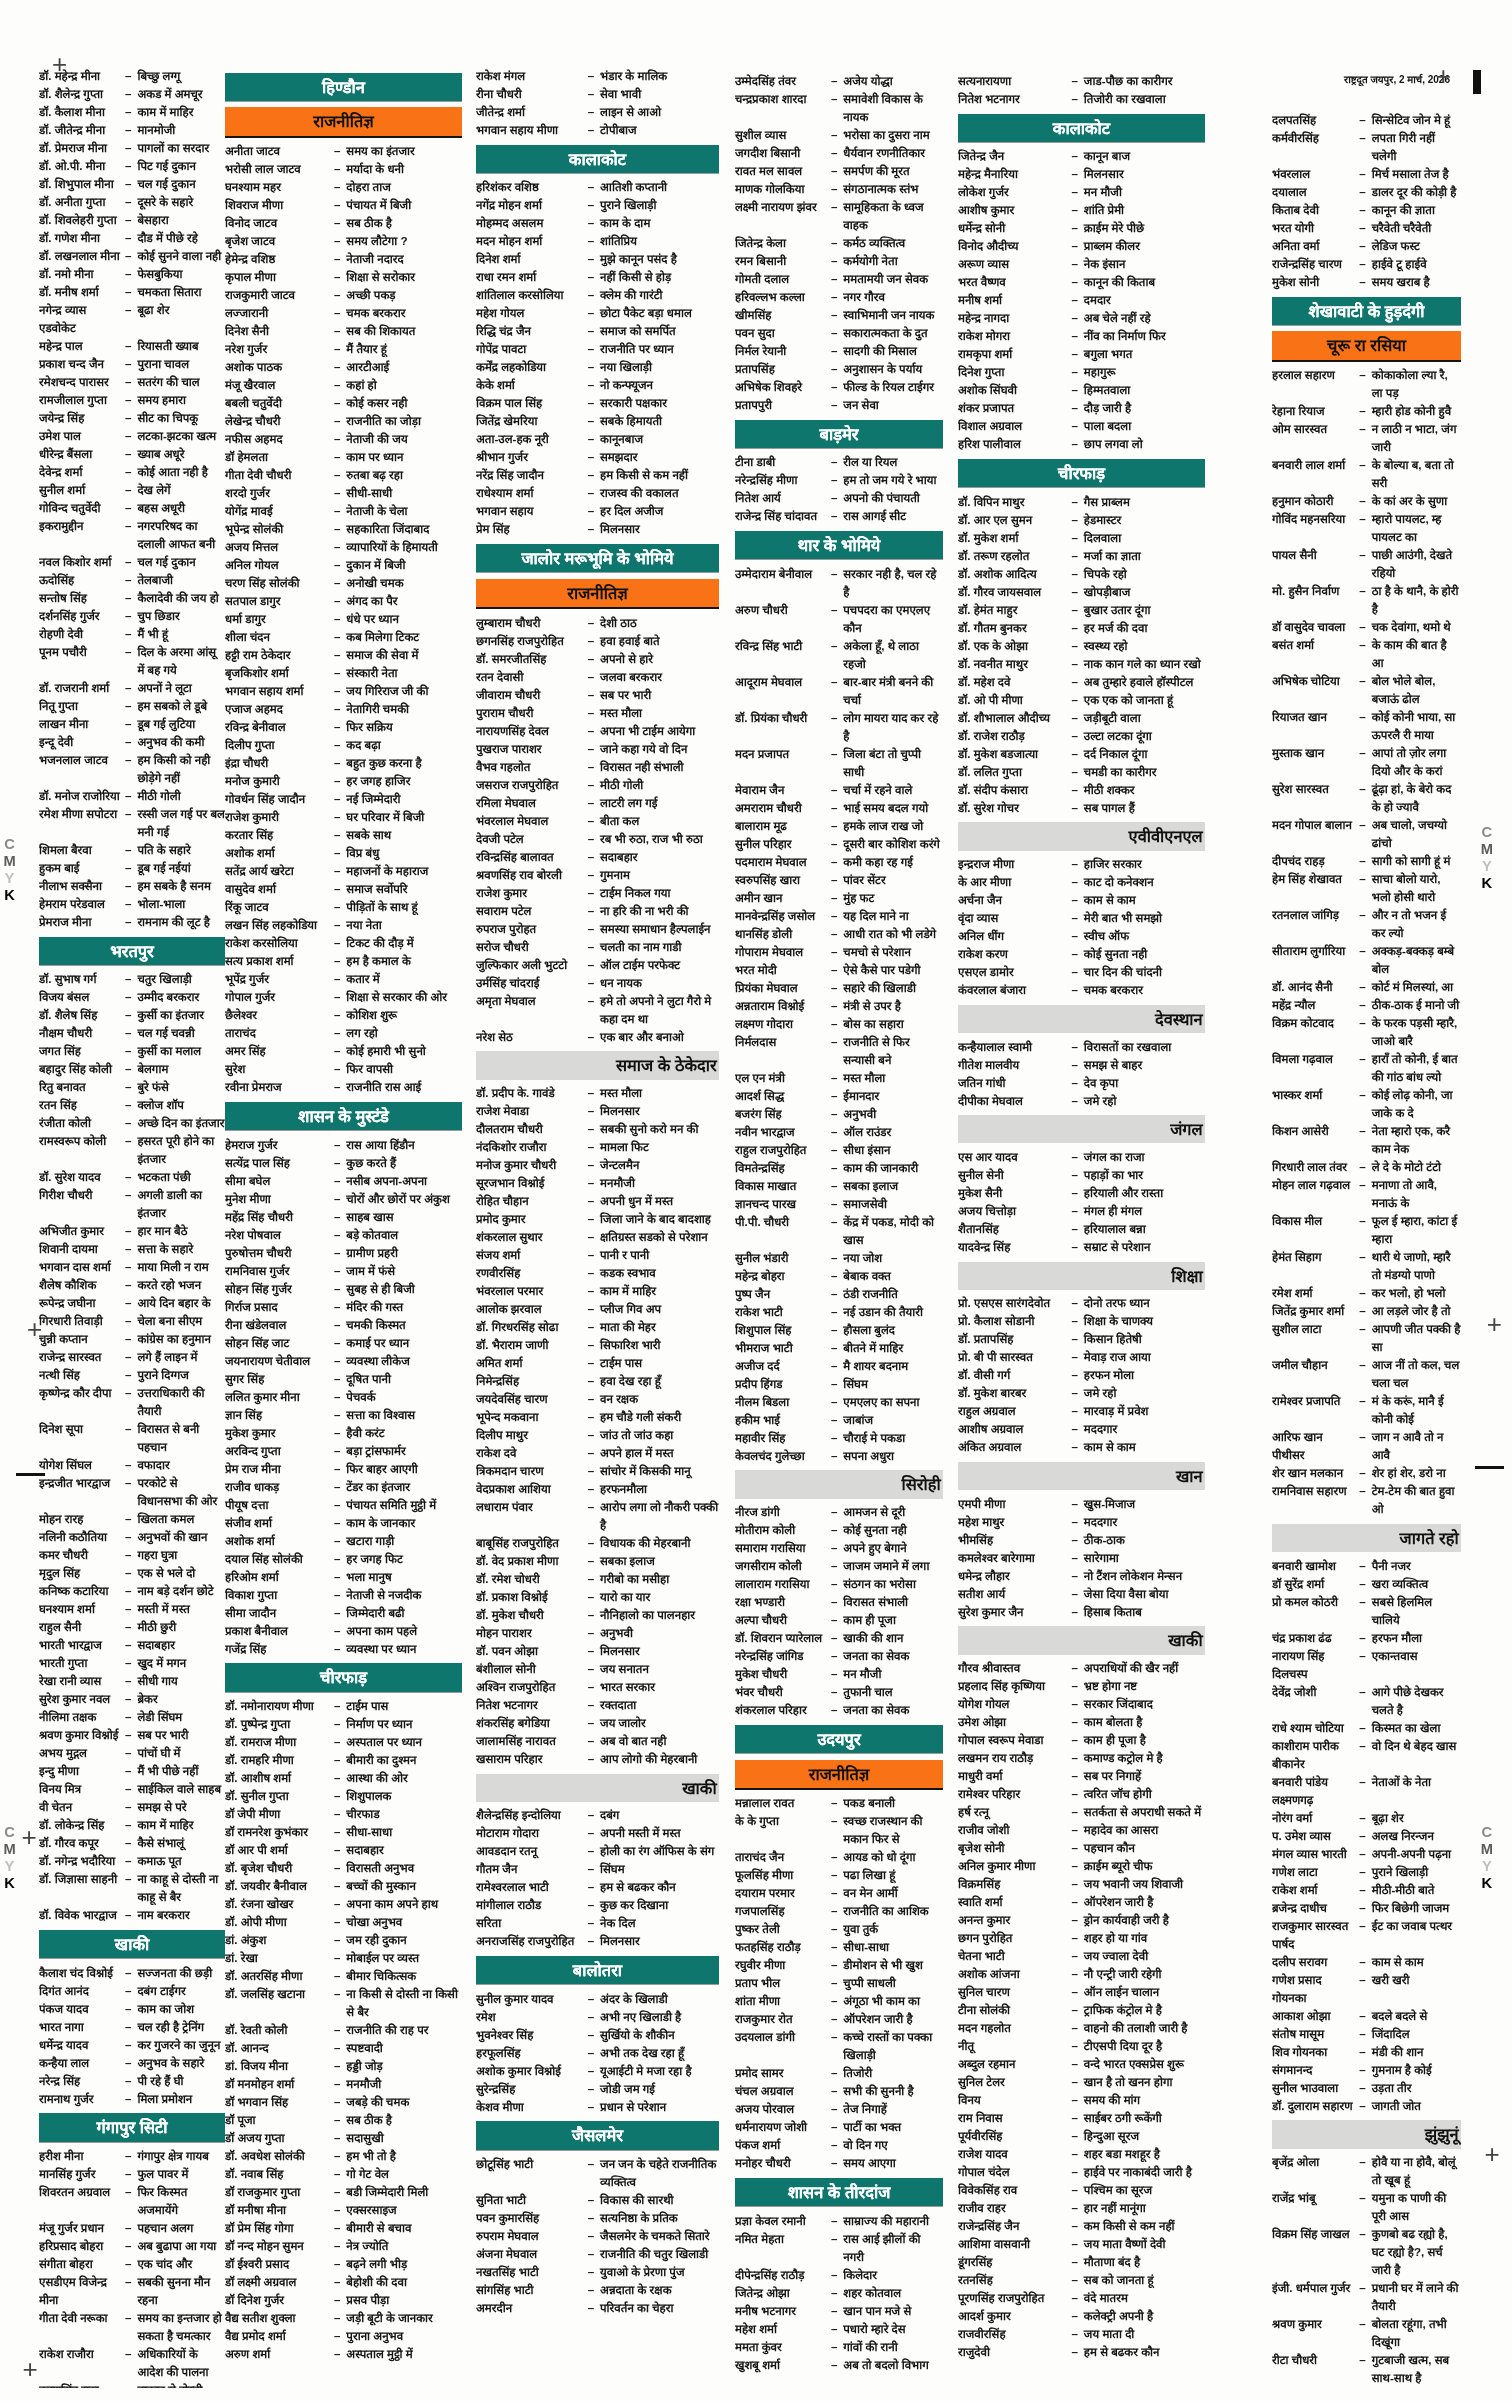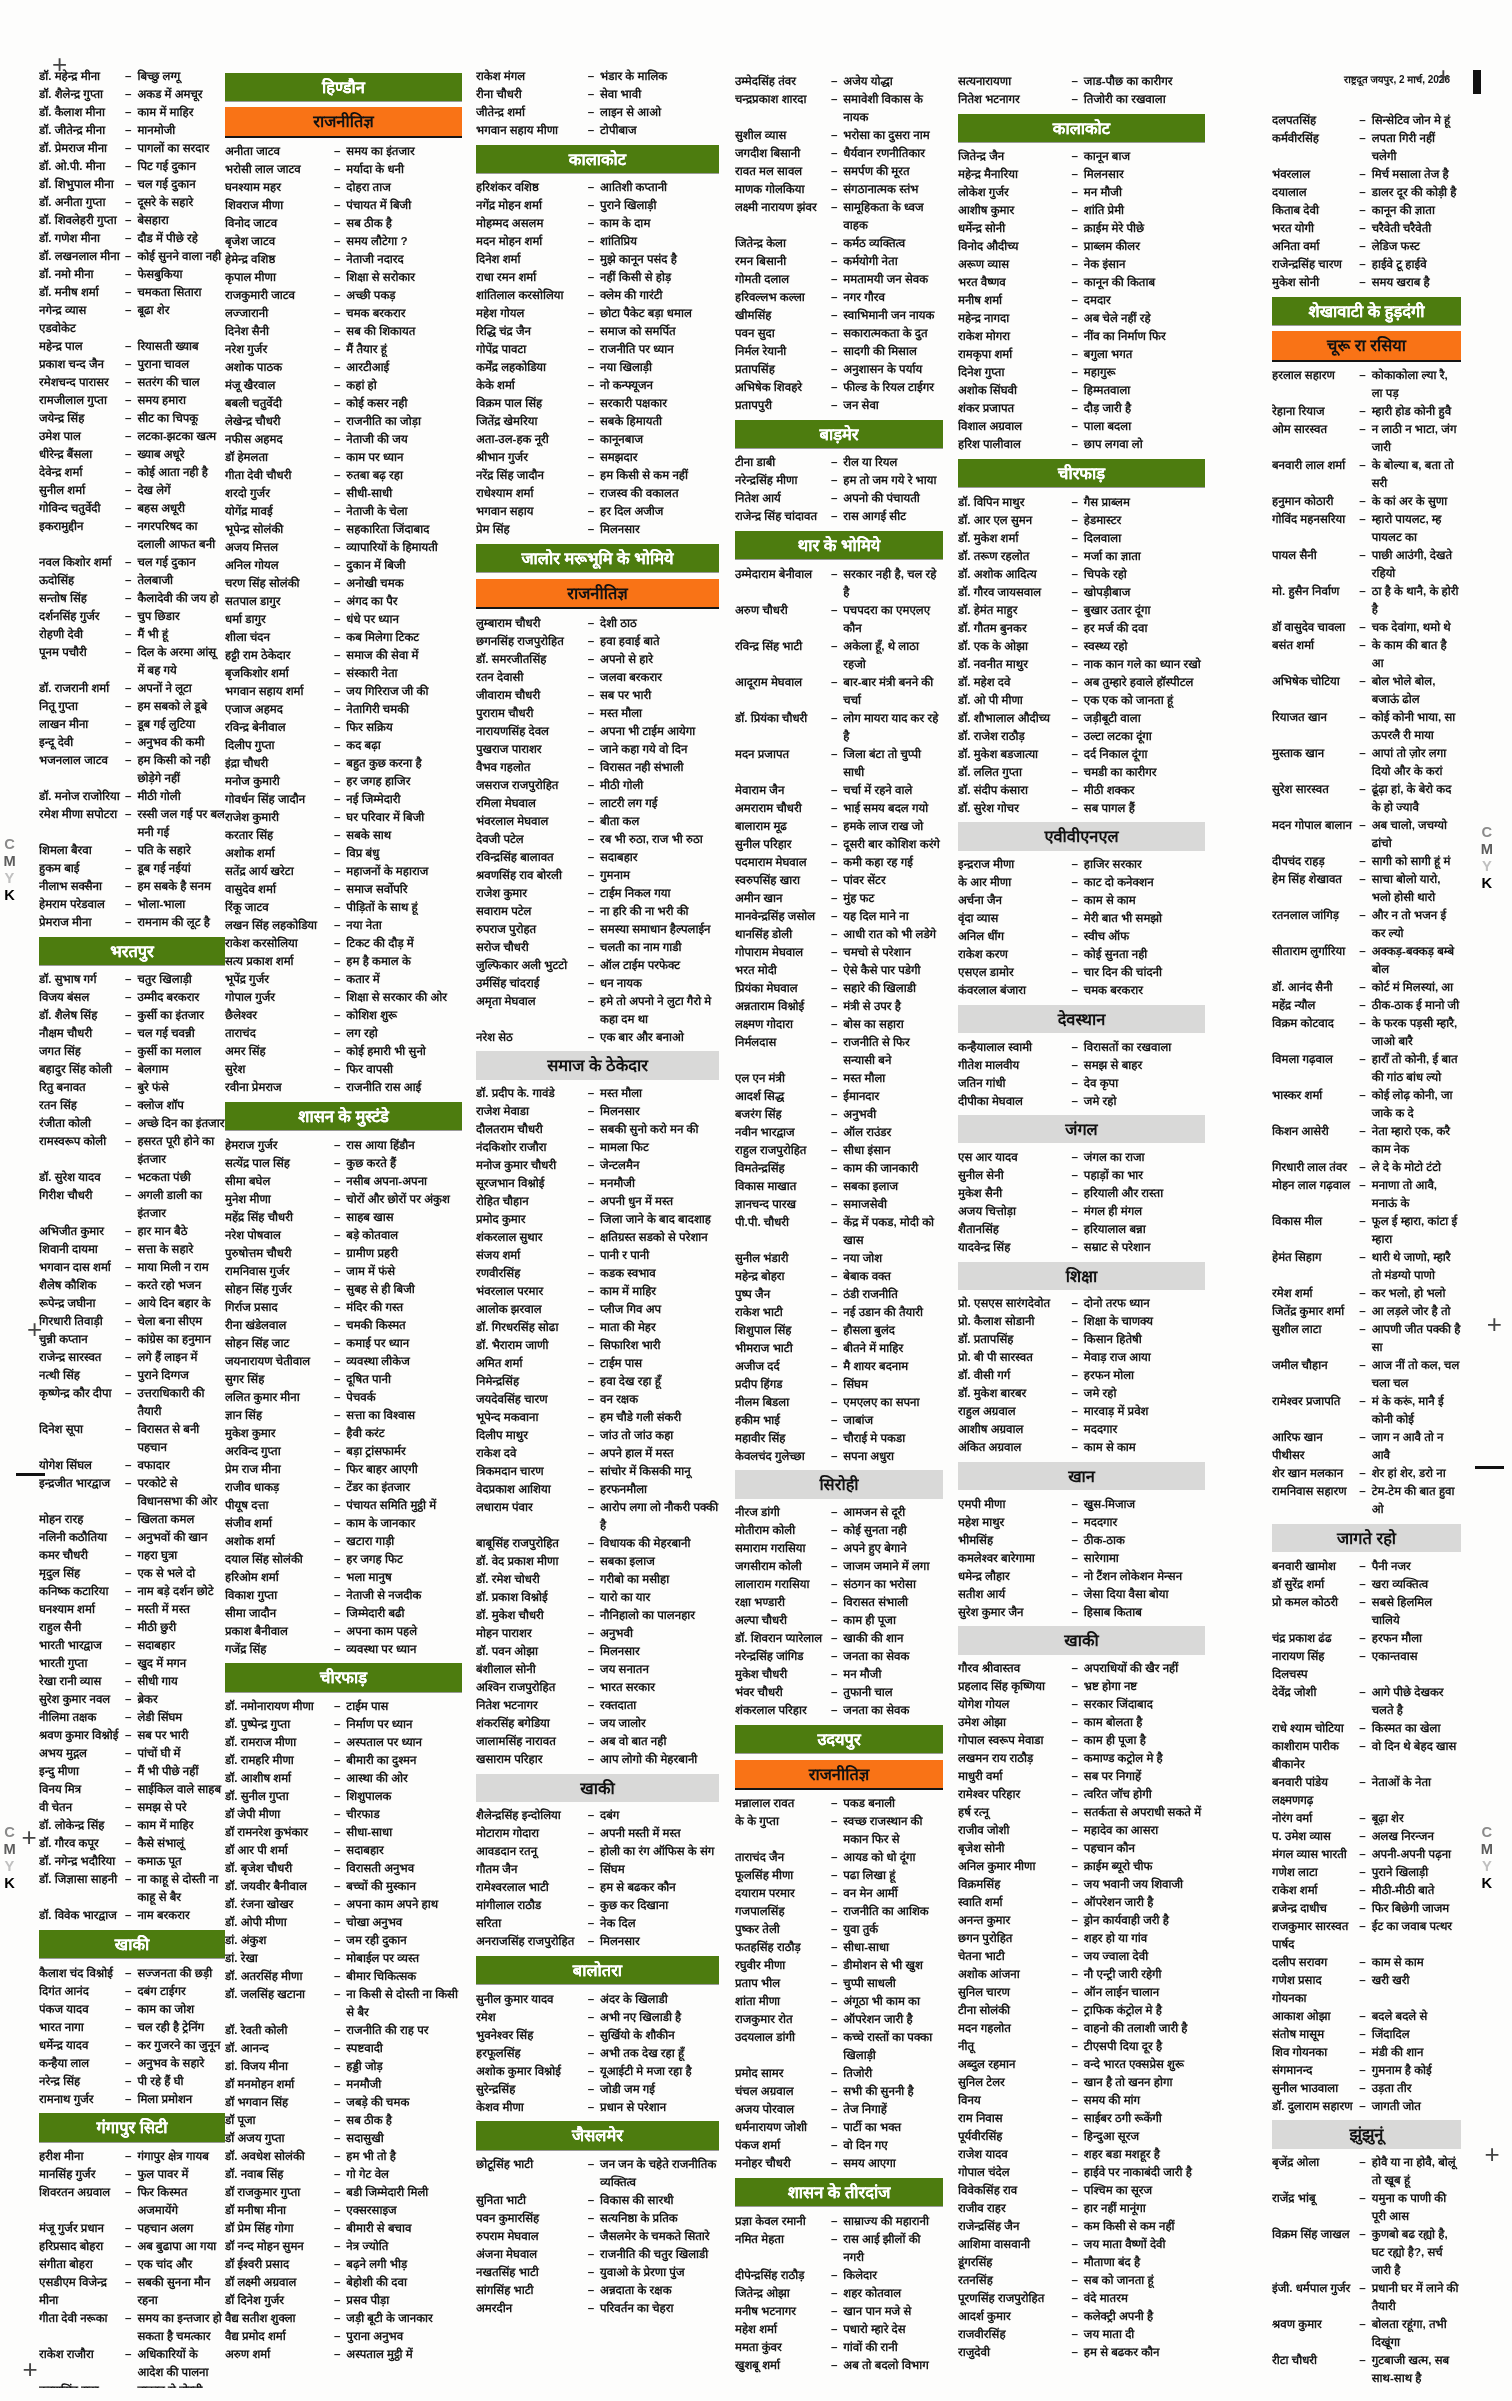--- a/index.html
+++ b/index.html
@@ -6,22 +6,22 @@
   body{width:1512px;height:2401px;position:relative;background:#fdfdfc;overflow:hidden;
        font-family:"Liberation Sans","DejaVu Sans",sans-serif;color:#141414;}
   .col{position:absolute;top:67px;overflow:hidden;}
   .col-4,.col-5{top:72px;}
   .col-6{top:111px;}
   .row{display:flex;align-items:baseline;font-size:11.6px;line-height:18px;font-weight:700;}
   .row .n{flex:0 0 45%;padding-right:2.3px;}
   .row .dash{flex:0 0 12.4px;font-weight:700;}
   .row .d{flex:1 1 auto;font-weight:600;}
   .hdr{font-size:16.4px;font-weight:700;text-align:center;margin:5.6px 0 4.5px 0;padding:4px 2.3px;line-height:20.3px;}
-  .hdr.dark{background:#4d7c0f;color:#fff;text-shadow:0 0 0.6px #fff;border-bottom:1.7px solid #9a9a9a;}
-  .hdr.light{background:#d9d9d8;color:#111;}
+  .hdr.dark{background:#0f766e;color:#fff;text-shadow:0 0 0.6px #fff;border-bottom:1.7px solid #9a9a9a;}
+  .hdr.light{background:#d9d9d8;color:#111;text-align:right;}
   .hdr.light-u{background:#f97316;color:#111;border-bottom:2.8px solid #151515;}
   .dateline{position:absolute;top:72px;right:62px;font-size:10px;font-weight:700;}
   .inkbar{position:absolute;top:70px;right:31px;width:8.5px;height:24px;background:#111;}
   .mark{position:absolute;color:#444;font-size:26px;font-weight:400;line-height:17px;}
   .cmyk{position:absolute;font-size:14.7px;font-weight:700;line-height:17px;text-align:center;}
   .cmyk span{display:block;}
   .cmyk .c{color:#8a8a8a}.cmyk .m{color:#5d5d5d}.cmyk .y{color:#c0c0c0}.cmyk .k{color:#000}
   .dashmark{position:absolute;background:#111;width:29px;height:3.4px;}
 </style>
 </head>

